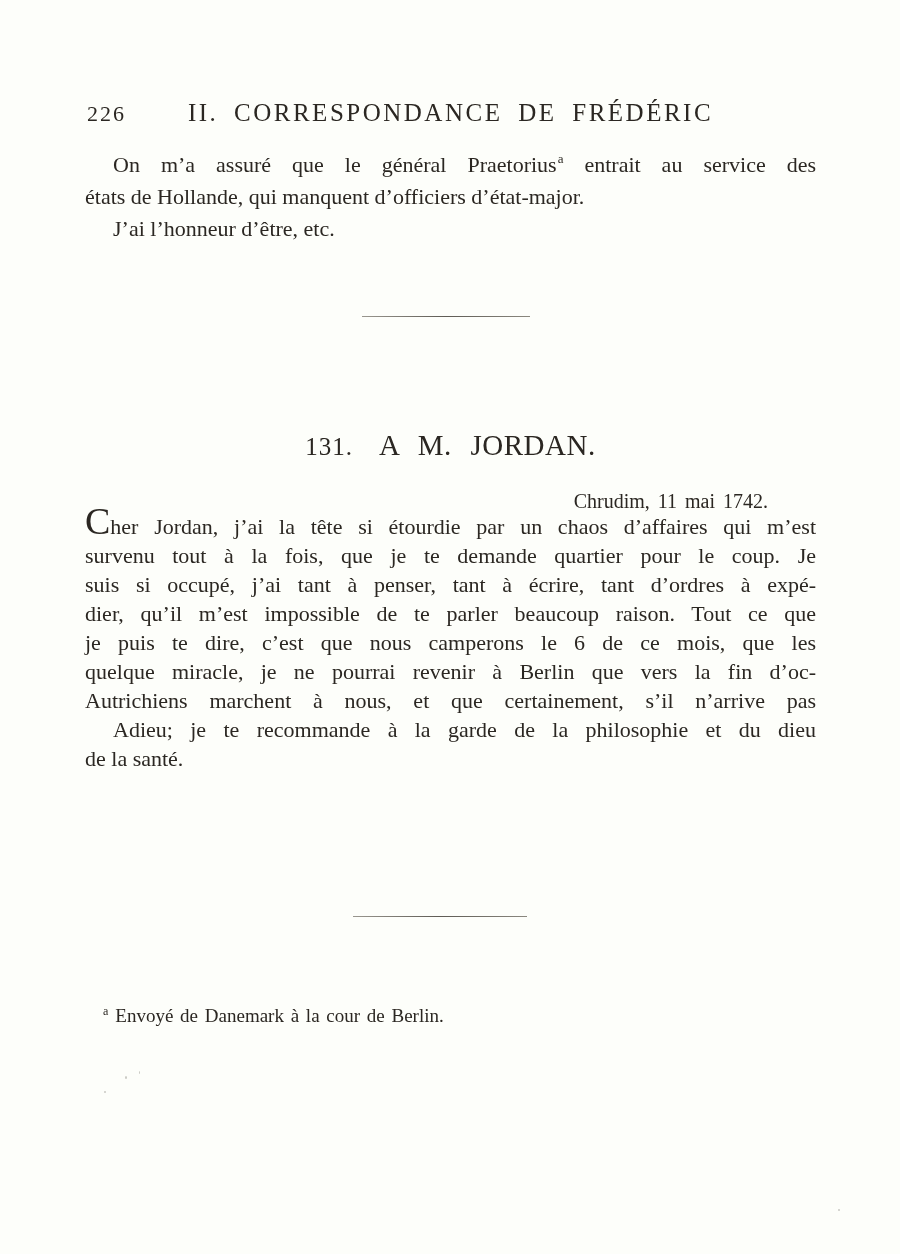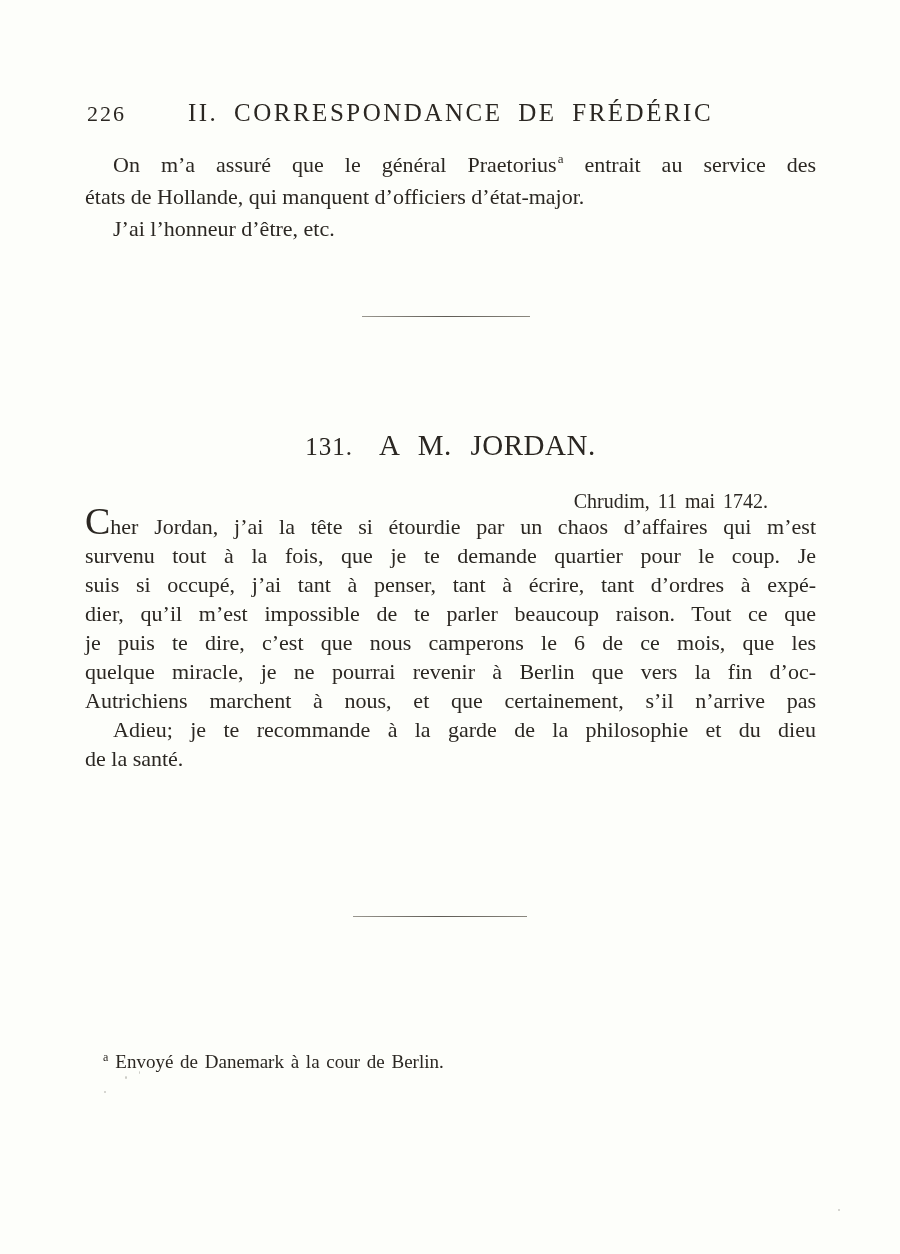--- a/index.html
+++ b/index.html
@@ -37,21 +37,21 @@
   .lettertitle{font-size:29px;word-spacing:11px;letter-spacing:0.5px;}
 
   
   .dateline{position:absolute;top:490px;left:85px;width:683px;text-align:right;font-size:20px;word-spacing:3px;}
 
   
   .letterbody{position:absolute;top:507px;left:85px;width:731px;font-size:22px;line-height:29px;}
   .initial{font-size:38px;}
 
   
-  .footnote{position:absolute;top:1051px;left:103px;font-size:19px;word-spacing:2px;}
+  .footnote{position:absolute;top:1005px;left:103px;font-size:19px;word-spacing:2px;}
   .fnmark2{font-size:12px;vertical-align:super;line-height:0;margin-right:7px;}
 
   
   .speck{position:absolute;background:#c9c9c3;border-radius:50%;}
   .s1{left:125px;top:1076px;width:2px;height:3px;}
   .s2{left:139px;top:1071px;width:1px;height:3px;}
   .s3{left:104px;top:1091px;width:2px;height:2px;}
   .s4{left:838px;top:1209px;width:2px;height:2px;}
 </style>
 </head>

